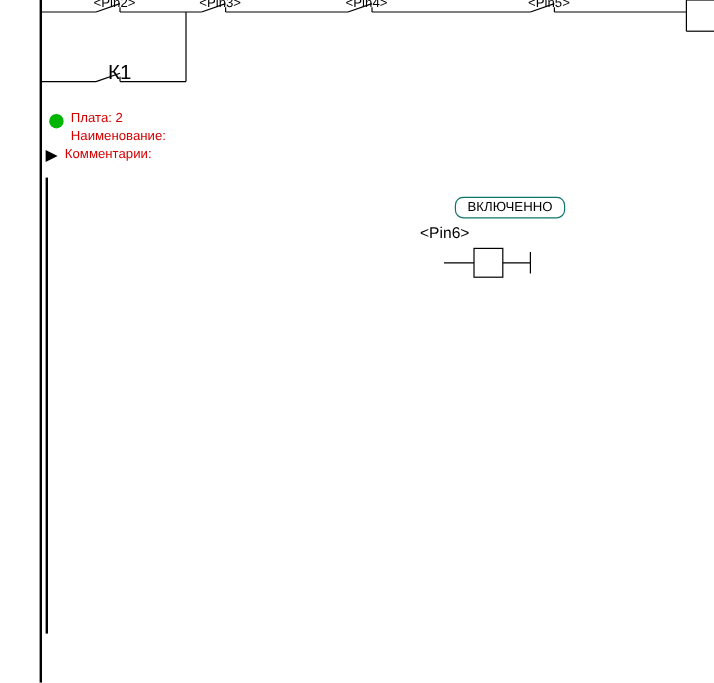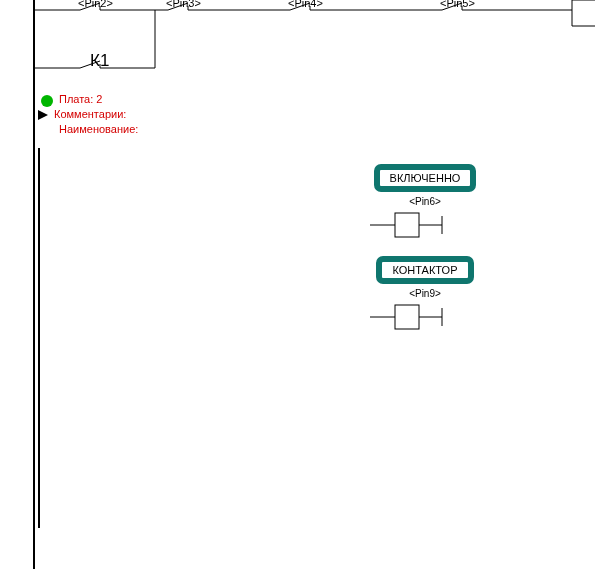--- a/index.html
+++ b/index.html
@@ -42,26 +42,26 @@
 .sheet2-border{
   position:absolute;left:38px;top:148px;width:0;height:380px;
   border-left:2px solid #000;
 }
 
 
 .pins{position:absolute;left:350px;top:164px;}
 .pin-group{position:relative;width:150px;height:92px;}
 .pin-label{
   display:inline-block;
-  border:6px solid #0f766e;border-radius:7px;
+  border:1px solid #0f766e;border-radius:7px;
   padding:2px 10px;font-size:11px;color:#000;
   background:#fff;
 }
 .pin-label-wrap{text-align:center;margin-bottom:4px;}
-.pin-name{text-align:center;font-size:10px;margin-bottom:3px;}
+.pin-name{text-align:left;font-size:13px;margin-bottom:3px;}
 .pin-symb{position:relative;width:150px;height:30px;}
 .pin-symb svg{position:absolute;left:0;top:0;}
 
 .top-label{
   position:absolute;font-size:11px;color:#000;
   top:-3px;
 }
 .k1-label{
   position:absolute;left:90px;top:51px;font-size:17px;
 }
@@ -114,26 +114,26 @@
   <div class="top-label" style="left:440px">&lt;Pin5&gt;</div>
 
   <div class="k1-label">К1</div>
 
   <div class="info">
     <div class="row">
       <span class="dot"></span>
       <span>Плата: 2</span>
     </div>
     <div class="row">
+      <span class="spacer"></span>
+      <span>Наименование:</span>
+    </div>
+    <div class="row">
       <span class="arrow"></span>
       <span>Комментарии:</span>
-    </div>
-    <div class="row">
-      <span class="spacer"></span>
-      <span>Наименование:</span>
     </div>
   </div>
 
   <div class="sheet2-border"></div>
 
   <div class="pins">
 
     <div class="pin-group">
       <div class="pin-label-wrap">
         <span class="pin-label">ВКЛЮЧЕННО</span>
@@ -146,31 +146,15 @@
             <rect x="45" y="3" width="24" height="24"></rect>
             <line x1="69" y1="15" x2="92" y2="15"></line>
             <line x1="92" y1="6" x2="92" y2="24"></line>
           </g>
         </svg>
       </div>
     </div>
 
 
 
-    <div class="pin-group">
-      <div class="pin-label-wrap">
-        <span class="pin-label">КОНТАКТОР</span>
-      </div>
-      <div class="pin-name">&lt;Pin9&gt;</div>
-      <div class="pin-symb">
-        <svg width="150" height="30">
-          <g stroke="#000" stroke-width="1" fill="none">
-            <line x1="20" y1="15" x2="45" y2="15"></line>
-            <rect x="45" y="3" width="24" height="24"></rect>
-            <line x1="69" y1="15" x2="92" y2="15"></line>
-            <line x1="92" y1="6" x2="92" y2="24"></line>
-          </g>
-        </svg>
-      </div>
-    </div>
 
   </div>
 </div>
 
 </body></html>

